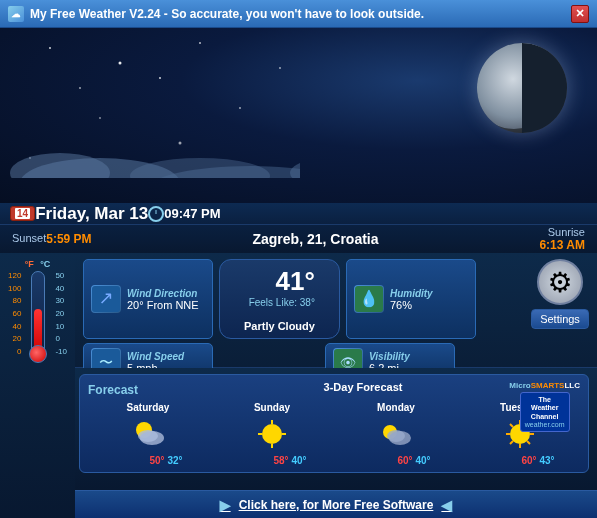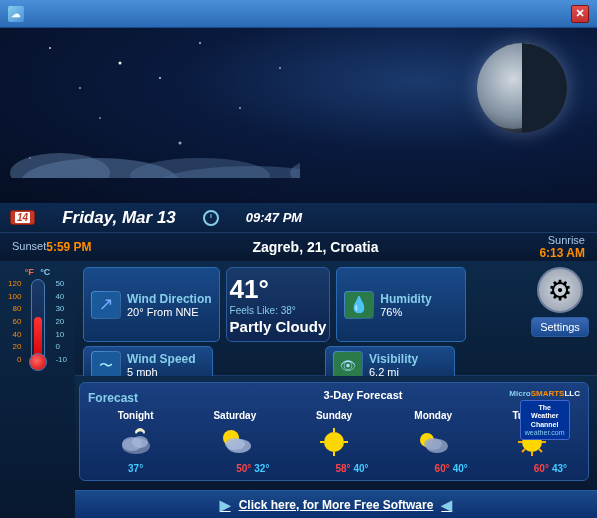--- a/index.html
+++ b/index.html
@@ -76,27 +76,26 @@
       position: absolute;
       right: 0; top: 0;
       width: 45px; height: 90px;
       background: #15202e;
       border-radius: 0 45px 45px 0;
     }
 
     
     .datetime-bar {
       background: linear-gradient(to bottom, #0d2a52, #0a2040);
-      height: 30px;
+      height: 22px;
       display: flex;
       align-items: center;
       padding: 0 10px;
-      gap: 27px;
+      gap: 0;
       border-bottom: 1px solid #1a3a6a;
-      font-style: italic;
     }
     .date-box {
       background: #c0392b;
       border: 1px solid #8a2010;
       border-radius: 3px;
       padding: 1px 4px;
       display: flex;
       align-items: center;
       gap: 3px;
     }
@@ -262,54 +261,55 @@
       align-items: center;
       justify-content: center;
       font-size: 14px;
     }
     .panel-text {
       display: flex;
       flex-direction: column;
     }
     .panel-title {
       color: #87ceeb;
-      font-size: 12px;
-      font-weight: bold;
+      font-size: 10px;
+      font-weight: bold;
+      font-style: italic;
     }
     .panel-value {
       color: white;
       font-size: 11px;
     }
 
     
     .center-temp {
       background: linear-gradient(to bottom, #1a3a6a, #0d2550);
       border: 1px solid #2a5aa0;
-      border-radius: 6px;
-      padding: 6px 3px;
-      display: flex;
-      flex-direction: column;
-      align-items: flex-start;
+      border-radius: 12px;
+      padding: 6px 24px;
+      display: flex;
+      flex-direction: column;
+      align-items: flex-end;
       justify-content: center;
       min-width: 100px;
     }
     .temp-big {
       color: white;
       font-size: 26px;
       font-weight: bold;
     }
     .temp-feels {
       color: #87ceeb;
       font-size: 10px;
     }
     .temp-condition {
       color: white;
-      font-size: 15px;
-      font-weight: bold;
-      margin-top: 2px;
+      font-size: 11px;
+      font-weight: bold;
+      margin-top: 12px;
     }
 
     
     .settings-area {
       display: flex;
       flex-direction: column;
       align-items: center;
       gap: 4px;
       width: 58px;
     }
@@ -467,20 +467,21 @@
       display: flex;
       flex-direction: column;
     }
   </style>
 </head>
 <body>
 
 <div class="title-bar">
   <div class="title-bar-text">
     <div class="title-icon">☁</div>
+    <span>My Free Weather V2.24  -  So accurate, you won't have to look outside.</span>
   </div>
   <div class="close-btn">✕</div>
 </div>
 
 <div class="app-wrapper">
 
   <div class="sky-area">
     <div class="moon">
       <div class="moon-dark-side"></div>
     </div>
@@ -637,34 +638,20 @@
       </div>
 
       <div style="background:linear-gradient(to bottom,#0d2a4a,#081830);padding:6px 8px 6px 4px;flex:1;">
         <div class="forecast-box">
           <div style="display:flex;align-items:center;margin-bottom:4px;">
             <span style="color:#87ceeb;font-size:12px;font-weight:bold;margin-right:8px;">Forecast</span>
             <span class="forecast-title" style="flex:1">3-Day Forecast</span>
           </div>
           <div class="forecast-days">
 
-            <div class="forecast-day">
-              <span class="day-name">Tonight</span>
-              <div class="day-icon">
-                <svg width="36" height="36" viewBox="0 0 36 36">
-                  <ellipse cx="18" cy="22" rx="14" ry="8" fill="#8899bb" opacity="0.7"></ellipse>
-                  <ellipse cx="14" cy="20" rx="10" ry="7" fill="#99aacc" opacity="0.8"></ellipse>
-                  <ellipse cx="22" cy="18" rx="8" ry="6" fill="#aabbdd" opacity="0.7"></ellipse>
-                  <path d="M20,8 Q24,6 26,10 Q28,8 26,6 Q22,2 18,6 Q16,8 18,10 Z" fill="#eeeecc"></path>
-                </svg>
-              </div>
-              <div class="day-temps">
-                <span class="day-low">37°</span>
-              </div>
-            </div>
 
             <div class="forecast-day">
               <span class="day-name">Saturday</span>
               <div class="day-icon">
                 <svg width="36" height="36" viewBox="0 0 36 36">
                   <circle cx="14" cy="14" r="8" fill="#ffd700"></circle>
                   <ellipse cx="22" cy="22" rx="12" ry="7" fill="#99aacc" opacity="0.9"></ellipse>
                   <ellipse cx="18" cy="20" rx="10" ry="6" fill="#aabbdd" opacity="0.8"></ellipse>
                 </svg>
               </div>

